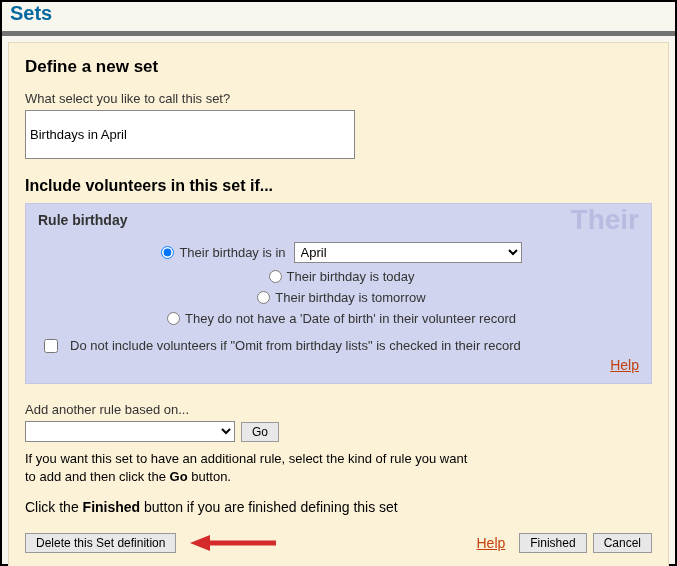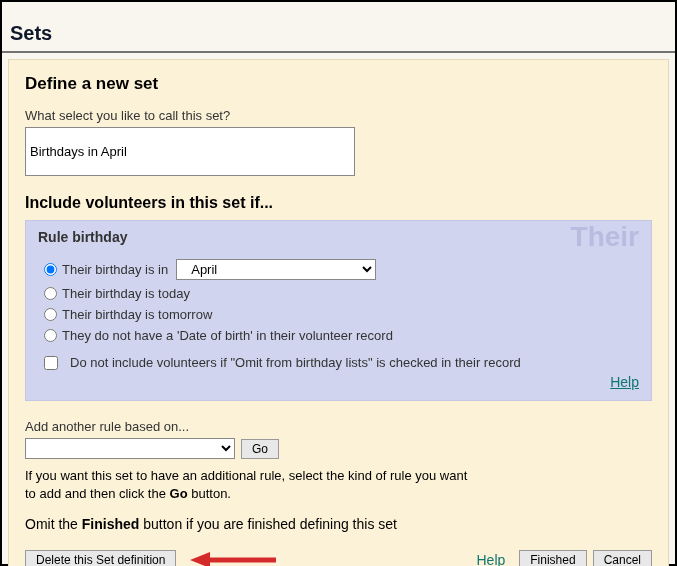--- a/index.html
+++ b/index.html
@@ -14,24 +14,24 @@
   .frame {
     width: 677px;
     height: 566px;
     border: 2px solid #000;
     position: relative;
     background: #f8f6ee;
   }
   .page-title {
     font-size: 20px;
     font-weight: bold;
-    color: #0f172a;
-    padding: 20px 8px 6px 8px;
+    color: #0369a1;
+    padding: 0 8px 6px 8px;
     background: #f8f6ee;
-    border-bottom: 2px solid #737373;
+    border-bottom: 5px solid #737373;
   }
   .content {
     background: #fcf2d8;
     border: 1px solid #e4d8b8;
     margin: 6px 6px 6px 6px;
     padding: 14px 16px 16px 16px;
   }
   .define-heading {
     font-size: 17px;
     font-weight: bold;
@@ -74,50 +74,51 @@
     font-size: 14px;
     font-weight: bold;
     color: #333;
     margin-bottom: 14px;
   }
   .radio-row {
     display: flex;
     align-items: center;
     margin: 6px 0 6px 6px;
     color: #333;
+    justify-content: center;
   }
   .radio-row input[type="radio"] {
     margin: 0 5px 0 0;
   }
   .month-select {
     margin-left: 8px;
     font-size: 13px;
-    width: 200px;
+    width: 228px;
     border: 1px solid #888;
     background: #fff;
-    padding: 1px 10px;
+    padding: 1px 2px;
   }
   .check-row {
     display: flex;
     align-items: center;
     margin: 12px 0 4px 6px;
     color: #333;
     gap: 6px;
   }
   .check-row input[type="checkbox"] {
     margin: 0 6px 0 0;
     width: 14px;
     height: 14px;
   }
   .help-row {
     text-align: right;
     margin-top: 4px;
   }
   .help-link {
-    color: #0f766e;
+    color: #c2410c;
     text-decoration: underline;
     cursor: pointer;
     font-size: 14px;
   }
   .add-rule-label {
     margin-top: 18px;
     margin-bottom: 4px;
     color: #333;
   }
   .add-rule-row {
@@ -225,21 +226,21 @@
       </select>
       <button class="btn">Go</button>
     </div>
 
     <div class="hint-text">
       <span>If you want this set to have an additional rule, select the kind of rule you want</span><br>
       <span>to add and then click the </span><b>Go</b><span> button.</span>
     </div>
 
     <div class="finish-text">
-      <span>Omit the </span><b>Finished</b><span> button if you are finished defining this set</span>
+      <span>Click the </span><b>Finished</b><span> button if you are finished defining this set</span>
     </div>
 
     <div class="bottom-row">
       <button class="btn">Delete this Set definition</button>
       <div class="arrow-wrap">
         <svg class="arrow-svg" width="90" height="20" viewBox="0 0 90 20">
           <line x1="88" y1="10" x2="18" y2="10" stroke="#d42a2a" stroke-width="5"></line>
           <polygon points="2,10 22,2 22,18" fill="#d42a2a"></polygon>
         </svg>
       </div>

